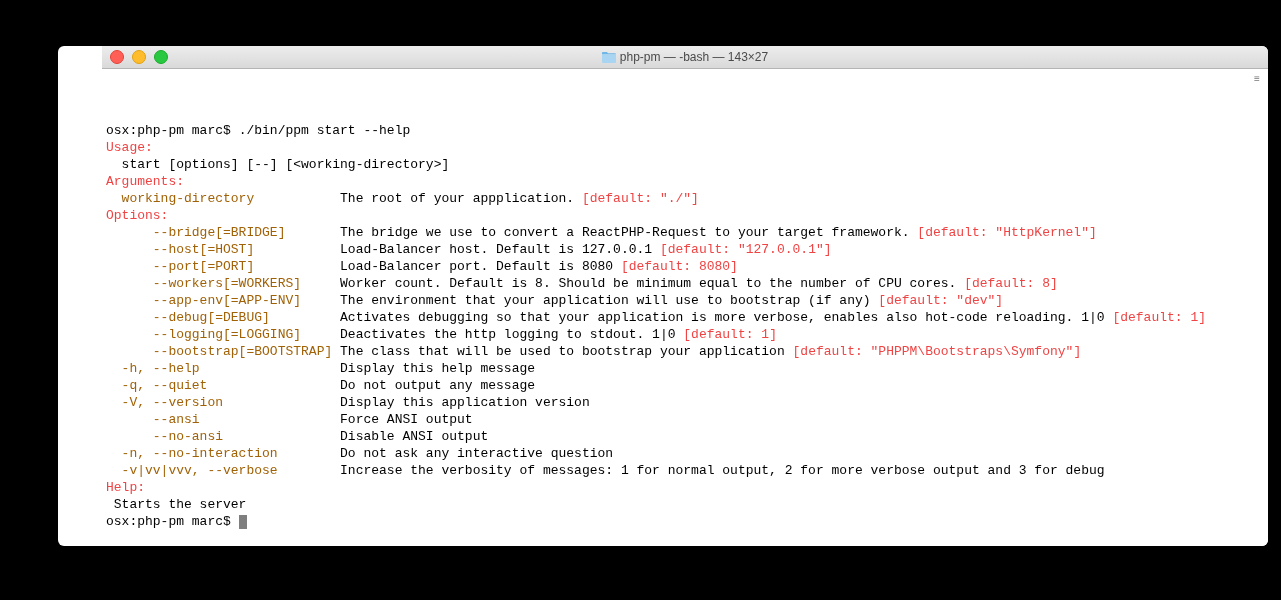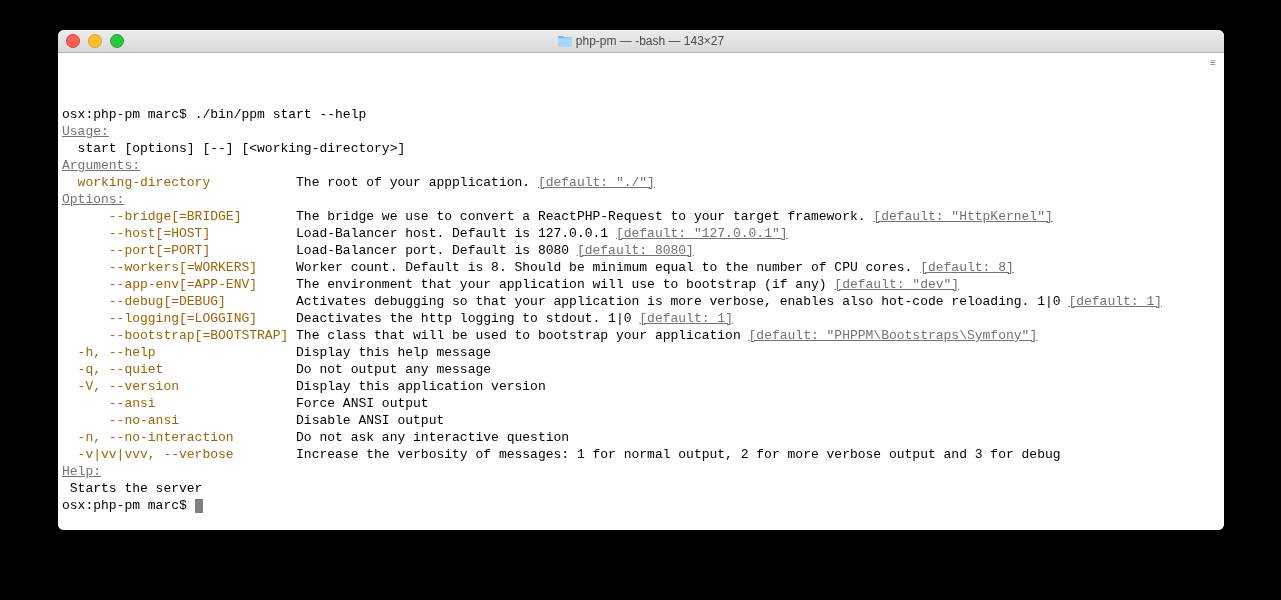--- a/index.html
+++ b/index.html
@@ -7,29 +7,30 @@
     padding: 0;
     background: #000;
     width: 1281px;
     height: 600px;
     font-family: Menlo, Monaco, "Courier New", monospace;
     overflow: hidden;
   }
   .window {
     position: absolute;
     left: 58px;
-    top: 30px;
+    top: 46px;
     width: 1166px;
     height: 500px;
     background: #fff;
     border-radius: 6px;
     box-shadow: 0 10px 40px rgba(0,0,0,0.6);
     display: flex;
     flex-direction: column;
     overflow: hidden;
+    padding-left: 44px;
   }
   .titlebar {
     height: 22px;
     background: linear-gradient(#ededed, #d9d9d9);
     border-bottom: 1px solid #b5b5b5;
     display: flex;
     align-items: center;
     position: relative;
     flex-shrink: 0;
   }
@@ -77,21 +78,21 @@
   }
   .scroll-indicator {
     position: absolute;
     right: 2px;
     top: 2px;
     width: 12px;
     height: 8px;
     font-size: 10px;
     color: #777;
   }
-  .yl { color: #737373; text-decoration: underline; } 
+  .yl { color: #ef4444; } 
   .gr { color: #a16207; } 
   .cursor {
     display: inline-block;
     width: 8px;
     height: 14px;
     background: #7f7f7f;
     vertical-align: text-bottom;
   }
 </style>
 </head>

